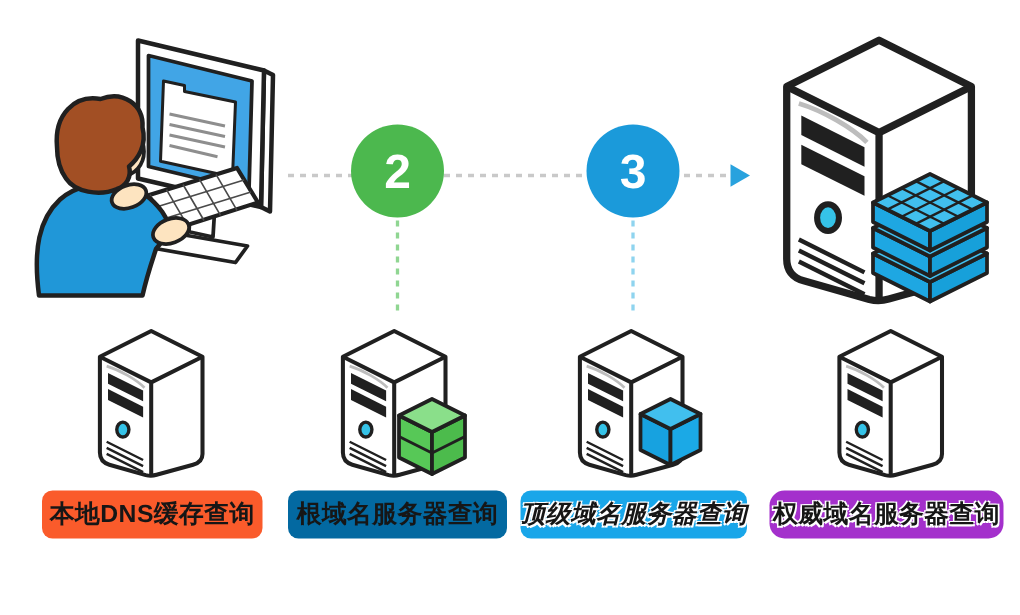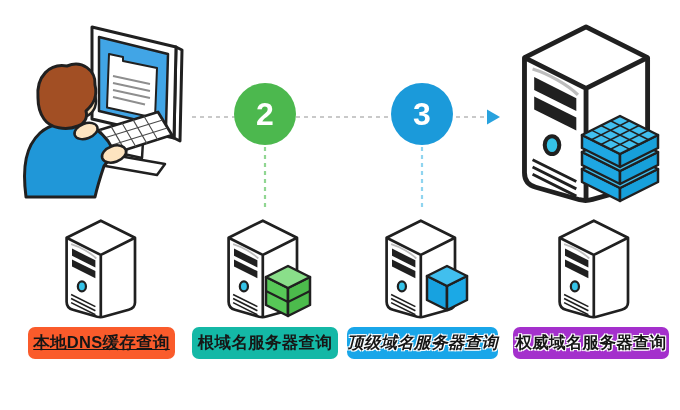--- a/index.html
+++ b/index.html
@@ -121,17 +121,17 @@
     </g>
   </svg>
 
   <div id="step-2" class="step-circle" style="background-color: rgb(76, 184, 78);">
     <span>2</span>
   </div>
   <div id="step-3" class="step-circle" style="background-color: rgb(27, 154, 218);">
     <span>3</span>
   </div>
 
-  <div id="label-1" class="node-label" style="background-color: rgb(250, 91, 43); text-decoration: underline;">本地DNS缓存查询</div>
-  <div id="label-2" class="node-label" style="background-color: #14b8a6;">根域名服务器查询</div>
+  <div id="label-1" class="node-label" style="background-color: rgb(250, 91, 43);">本地DNS缓存查询</div>
+  <div id="label-2" class="node-label" style="background-color: #0369a1;">根域名服务器查询</div>
   <div id="label-3" class="node-label" style="background-color: rgb(25, 166, 233);">顶级域名服务器查询</div>
-  <div id="label-4" class="node-label" style="background-color: rgb(164, 48, 204);">权威域名服务器查询</div>
+  <div id="label-4" class="node-label" style="background-color: rgb(164, 48, 204); border-radius: 10px;">权威域名服务器查询</div>
 </div>
 
 </body></html>

